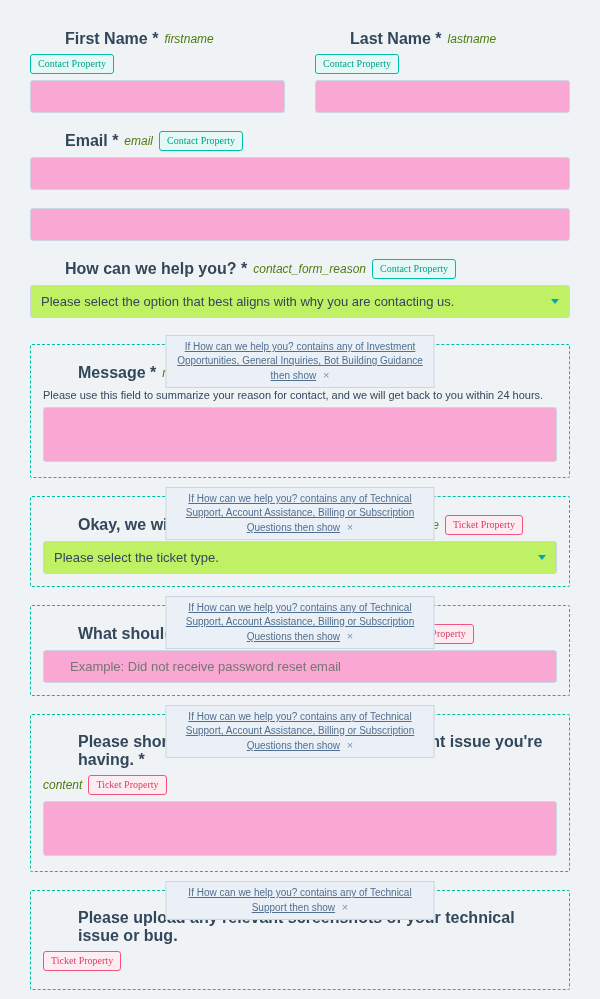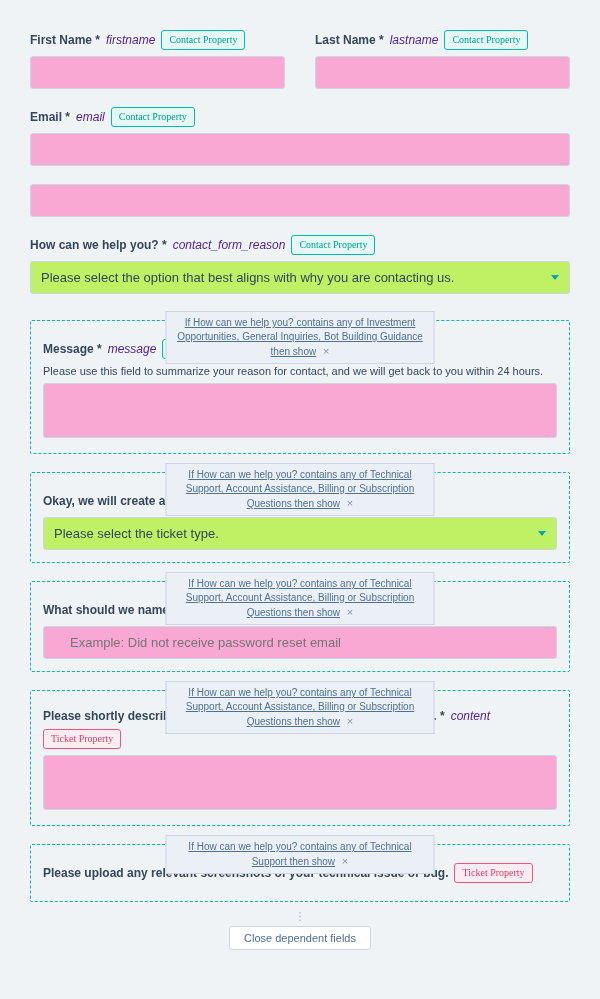--- a/index.html
+++ b/index.html
@@ -8,22 +8,22 @@
   background: #f0f3f5;
   font-size: 12px;
   color: #33475b;
   width: 600px;
   padding: 30px 30px 40px 30px;
 }
 .field-row { display: flex; gap: 30px; margin-bottom: 18px; }
 .field { flex: 1; }
 .field-full { margin-bottom: 18px; }
 .label-line { display: flex; align-items: center; flex-wrap: wrap; gap: 6px; margin-bottom: 6px; }
-.label-text { font-weight: 600; color: #33475b; font-size: 12px; }
-.api-name { font-style: italic; color: #4c1d95; font-size: 12px; }
+.label-text { font-weight: 600; color: #33475b; font-size: 16px; margin-left: 35px; }
+.api-name { font-style: italic; color: #4d7c0f; font-size: 12px; }
 .tag {
   border: 1px solid;
   border-radius: 3px;
   padding: 2px 7px;
   font-size: 10px;
   font-weight: 500;
   line-height: 14px;
   font-family: Liberation Serif, serif;
 }
 .tag.contact { border-color: #00bda5; color: #00a38d; background: #e5f8f6; }

